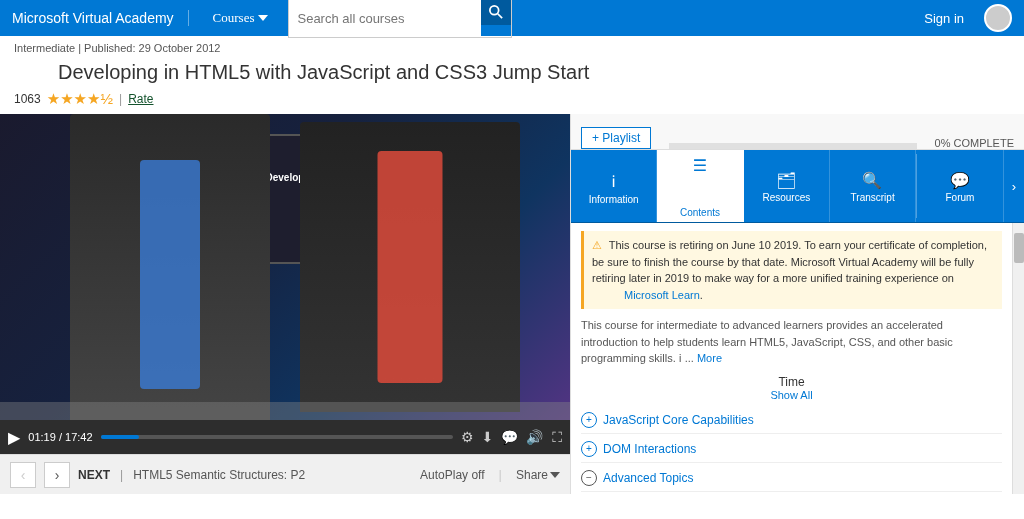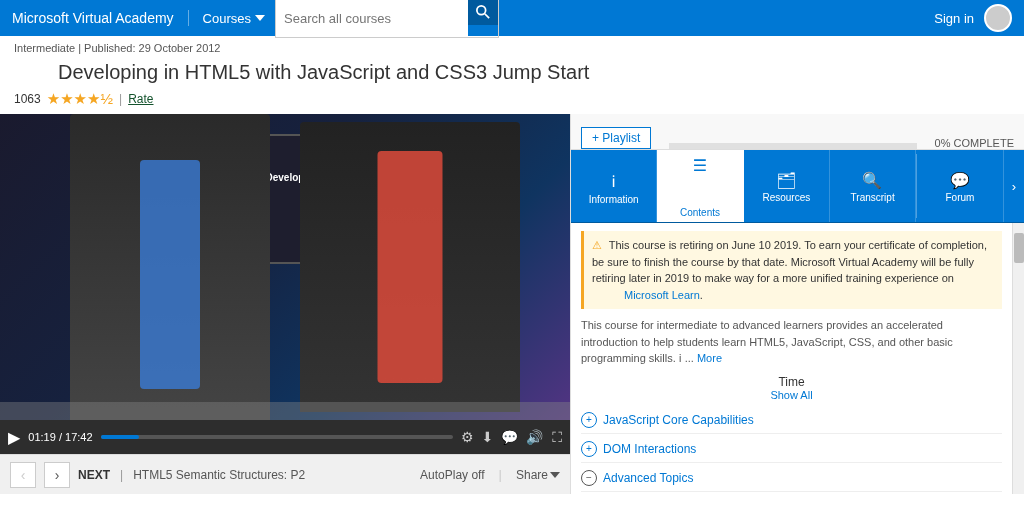--- a/index.html
+++ b/index.html
@@ -1,22 +1,22 @@
 <!DOCTYPE html>
 <html><head>
   <meta charset="utf-8">
   <style>
     * { margin: 0; padding: 0; box-sizing: border-box; }
     body { font-family: 'Segoe UI', Arial, sans-serif; font-size: 13px; color: #333; background: #fff; width: 1024px; height: 519px; overflow: hidden; }
 
     
-    .header { background: #0078d4; height: 36px; display: flex; align-items: center; padding: 0 12px; gap: 2px; }
+    .header { background: #0078d4; height: 36px; display: flex; align-items: center; padding: 0 12px; gap: 12px; }
     .header-logo { color: #fff; font-size: 14px; font-weight: 600; white-space: nowrap; border-right: 1px solid rgba(255,255,255,0.4); padding-right: 14px; margin-right: 4px; }
     .header-logo span { font-weight: 300; }
-    .courses-btn { color: #fff; font-size: 13px; display: flex; align-items: center; gap: 4px; cursor: pointer; padding: 0 8px; }
+    .courses-btn { color: #fff; font-size: 13px; display: flex; align-items: center; gap: 4px; cursor: pointer; padding: 0 8px; font-family: Liberation Serif, serif; }
     .courses-btn svg { width: 10px; height: 10px; fill: #fff; }
     .search-box { flex: 1; max-width: 280px; height: 38px; border: none; outline: none; padding: 0 8px; font-size: 13px; color: #555; }
     .search-btn { background: #005a9e; border: none; width: 30px; height: 26px; cursor: pointer; display: flex; align-items: center; justify-content: center; }
     .search-btn svg { fill: #fff; width: 14px; height: 14px; }
     .search-wrap { display: flex; border: 1px solid #ccc; }
     .header-spacer { flex: 1; }
     .sign-in { color: #fff; font-size: 13px; cursor: pointer; margin-right: 8px; }
     .avatar { width: 28px; height: 28px; border-radius: 50%; background: #ccc; border: 2px solid #fff; }
 
     

